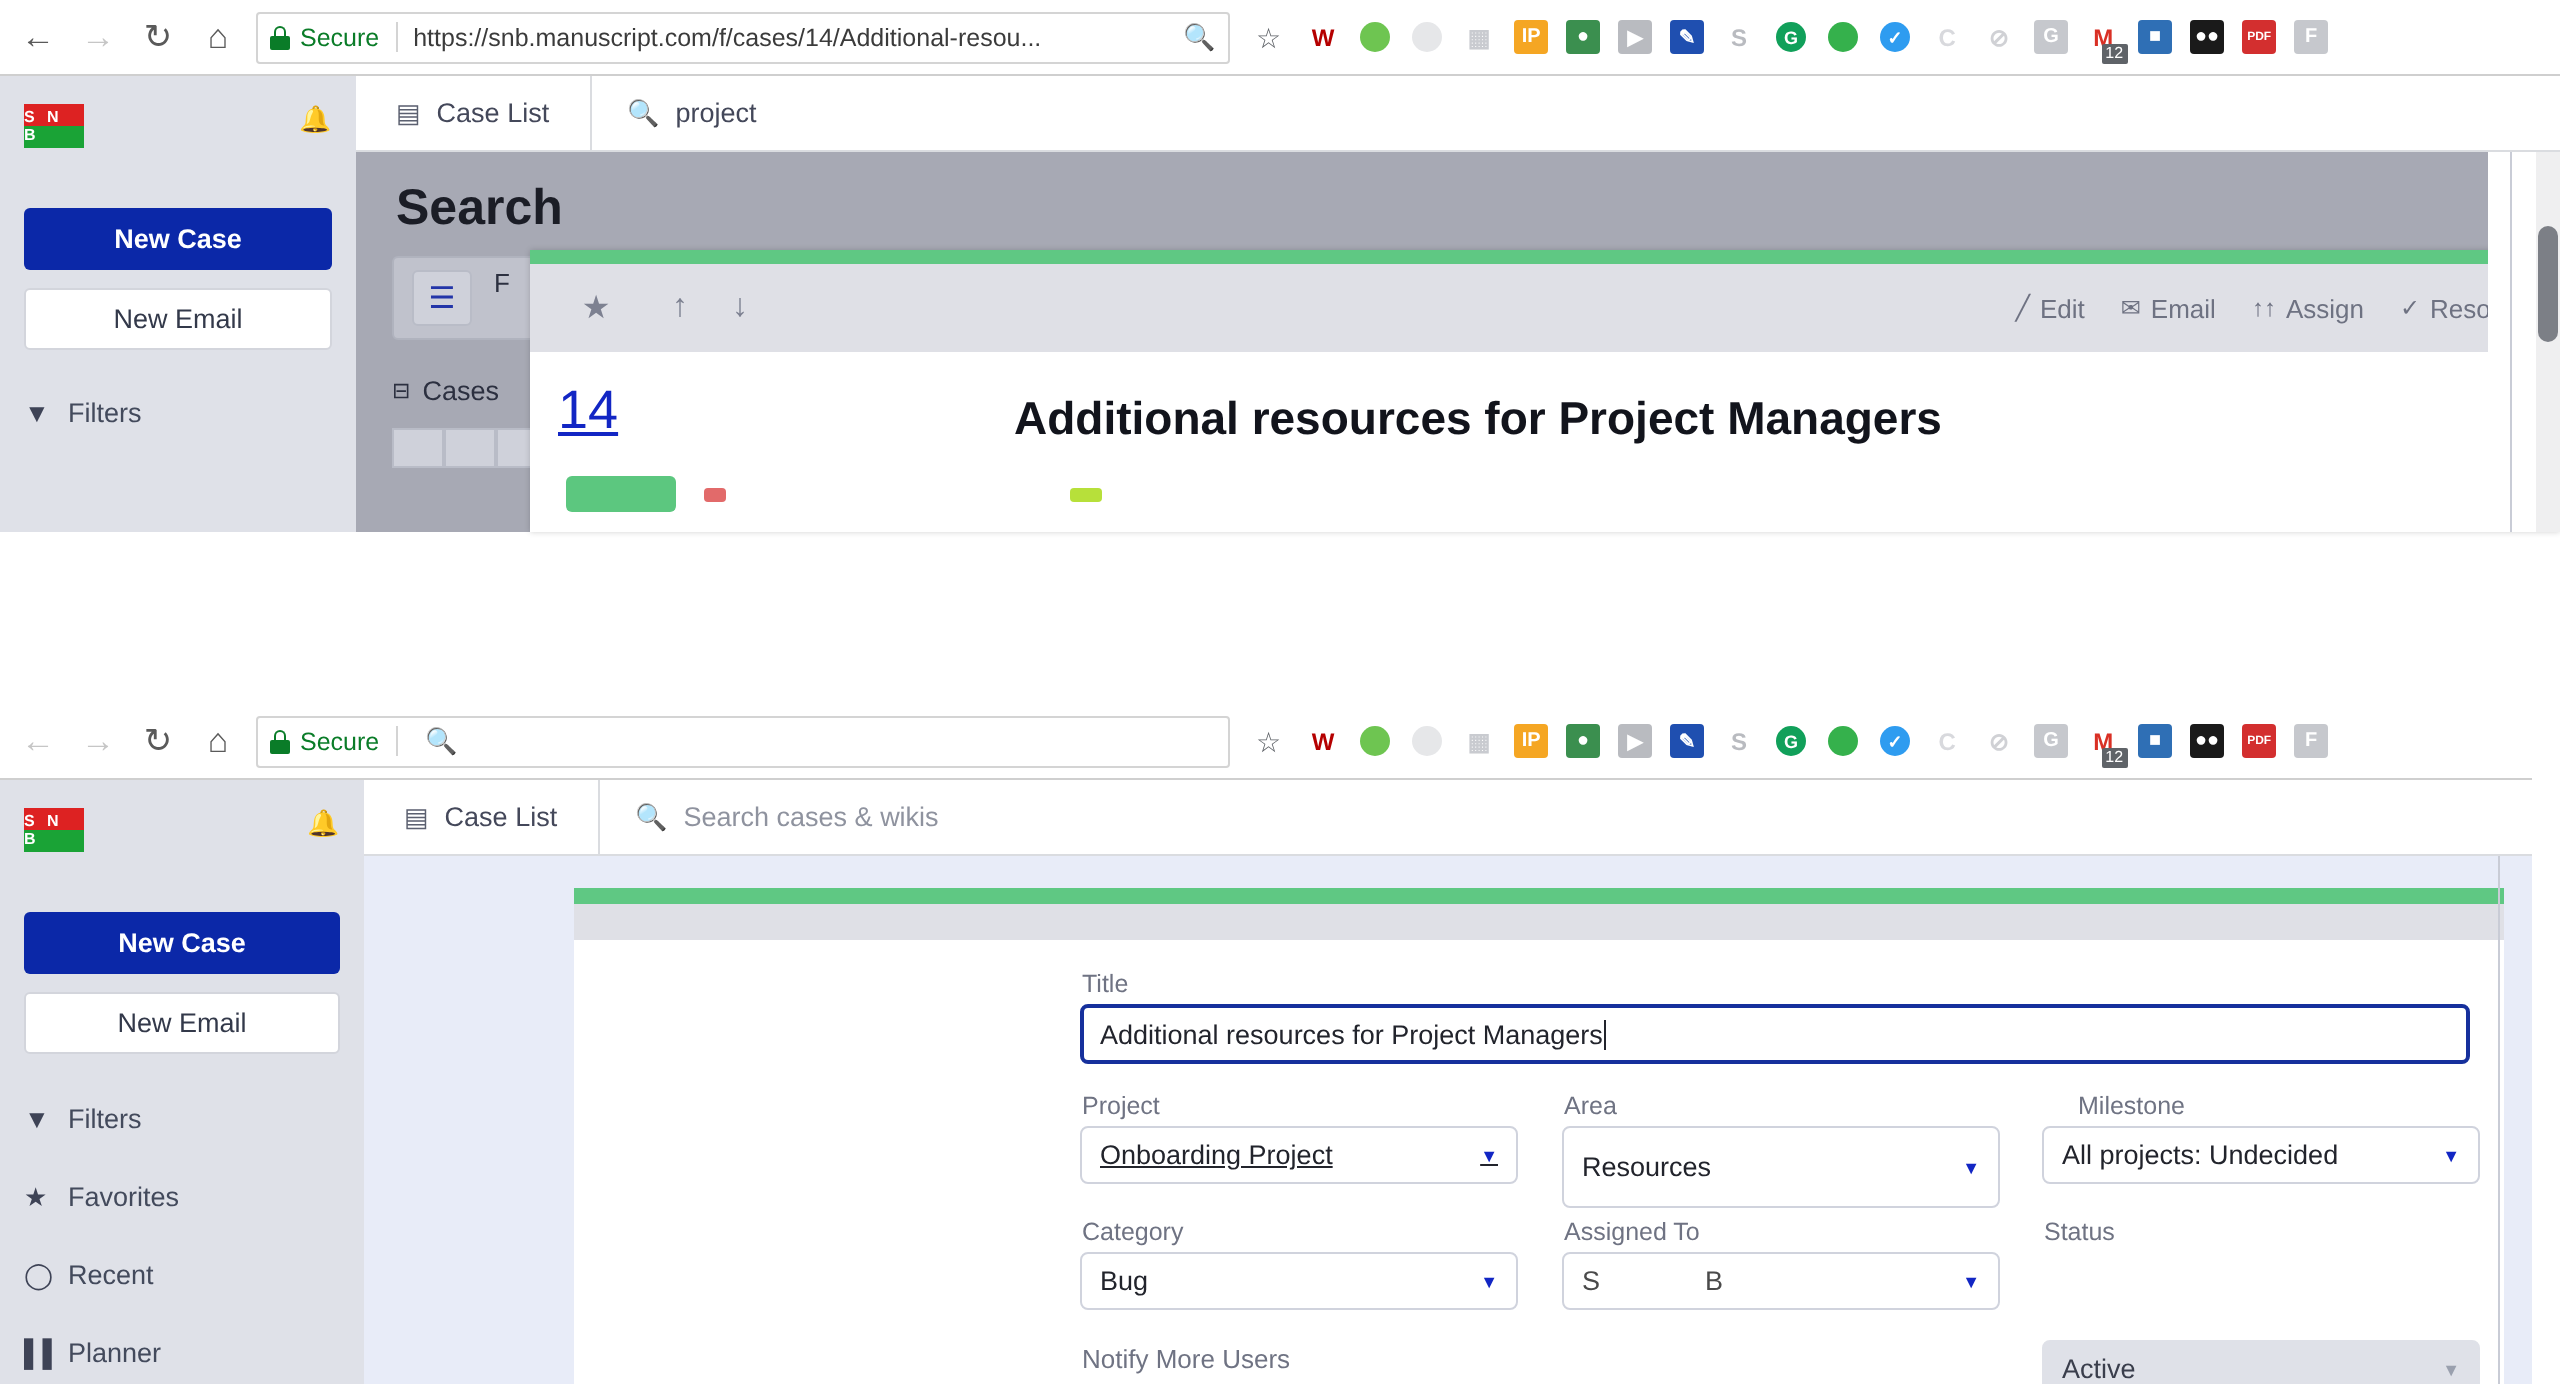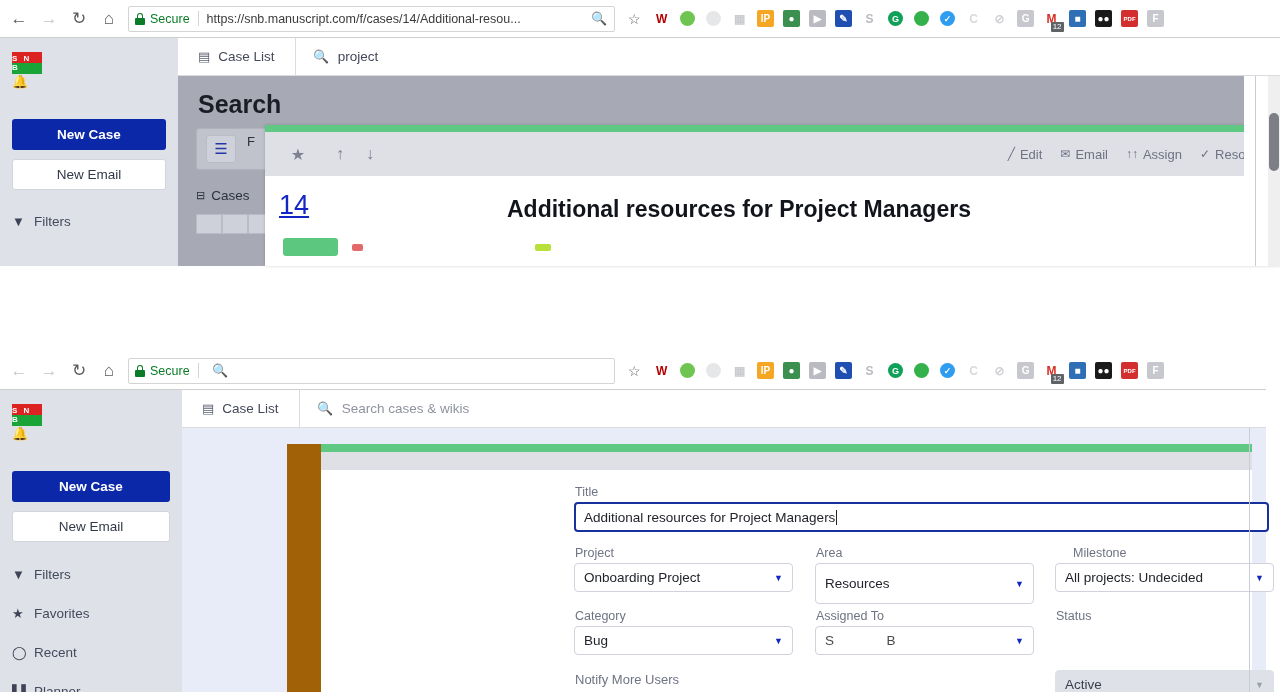--- a/index.html
+++ b/index.html
@@ -47,21 +47,21 @@
   .ext .dot { width: 15px; height: 15px; border-radius: 50%; }
   .badge-12 {
     position: absolute; right: 1px; bottom: 0px;
     background: #5f6368; color: #fff; font-size: 8px; line-height: 10px;
     padding: 0 2px; border-radius: 1px; font-weight: normal;
   }
 
   
   .app { display: flex; background: #ffffff; }
   .sidebar { background: #dfe1e8; flex: none; position: relative; }
-  .sb-top { display: flex; align-items: flex-start; justify-content: space-between; flex-direction: column; }
+  .sb-top { display: flex; align-items: flex-start; justify-content: space-between; }
   .logo {
     width: 30px; height: 22px; background: #dd2222;
     display: flex; align-items: center; justify-content: center;
     position: relative; overflow: hidden;
   }
   .logo .half { position: absolute; left: 0; bottom: 0; width: 30px; height: 11px; background: #1aa336; }
   .logo .lt { position: relative; z-index: 2; color: #fff; font-size: 8px; font-weight: bold; letter-spacing: 2px; }
   .bell { color: #4a4f5e; font-size: 13px; }
   .btn-primary {
     background: #0b28a8; color: #fff; text-align: center;
@@ -107,21 +107,21 @@
 
   
   .annot {
     position: absolute; background: #ffffff; border: 4px solid #fd0000;
     display: flex; align-items: center;
   }
   .annot-txt { color: #000; font-weight: bold; font-size: 17.5px; }
 
   
   .form-canvas { position: absolute; background: #e8ecf8; }
-  .form-card { position: absolute; background: #a16207; padding-left: 34px; }
+  .form-card { position: absolute; background: #c4b5fd; }
   .form-grey { background: #dfe0e6; }
   .fld-label { color: #6f7383; font-size: 12.5px; }
   .txt-input {
     border: 2px solid #16309c; border-radius: 4px; background: #fff;
     display: flex; align-items: center; color: #22242c; font-size: 13.5px;
   }
   .caret { display: inline-block; width: 1px; height: 15px; background: #22242c; margin-left: 1px; vertical-align: -3px; }
   .select {
     border: 1px solid #d0d3dd; border-radius: 4px; background: #fff;
     display: flex; align-items: center; justify-content: space-between;
@@ -451,21 +451,21 @@
 
           <div style="position:relative; height:222px; background:#fff;">
 
             <div class="fld-label" style="position:absolute; left:254px; top:15px;">Title</div>
             <div class="txt-input" style="position:absolute; left:253px; top:32px; width:695px; height:30px; padding:0 8px;">
               <span>Additional resources for Project Managers</span>
                 <i class="caret"></i>
             </div>
 
             <div class="fld-label" style="position:absolute; left:254px; top:76px;">Project</div>
-            <div class="select" style="position:absolute; left:253px; top:93px; width:219px; height:29px;">
+            <div class="select" style="position:absolute; left:253px; top:93px; width:219px; height:29px;text-decoration:underline;">
               <span>Onboarding Project</span>
               <span class="caret-dn">▼</span>
             </div>
 
             <div class="fld-label" style="position:absolute; left:495px; top:76px;">Area</div>
             <div class="select" style="position:absolute; left:494px; top:93px; width:219px; height:41px;">
               <span>Resources</span>
               <span class="caret-dn">▼</span>
             </div>
 

